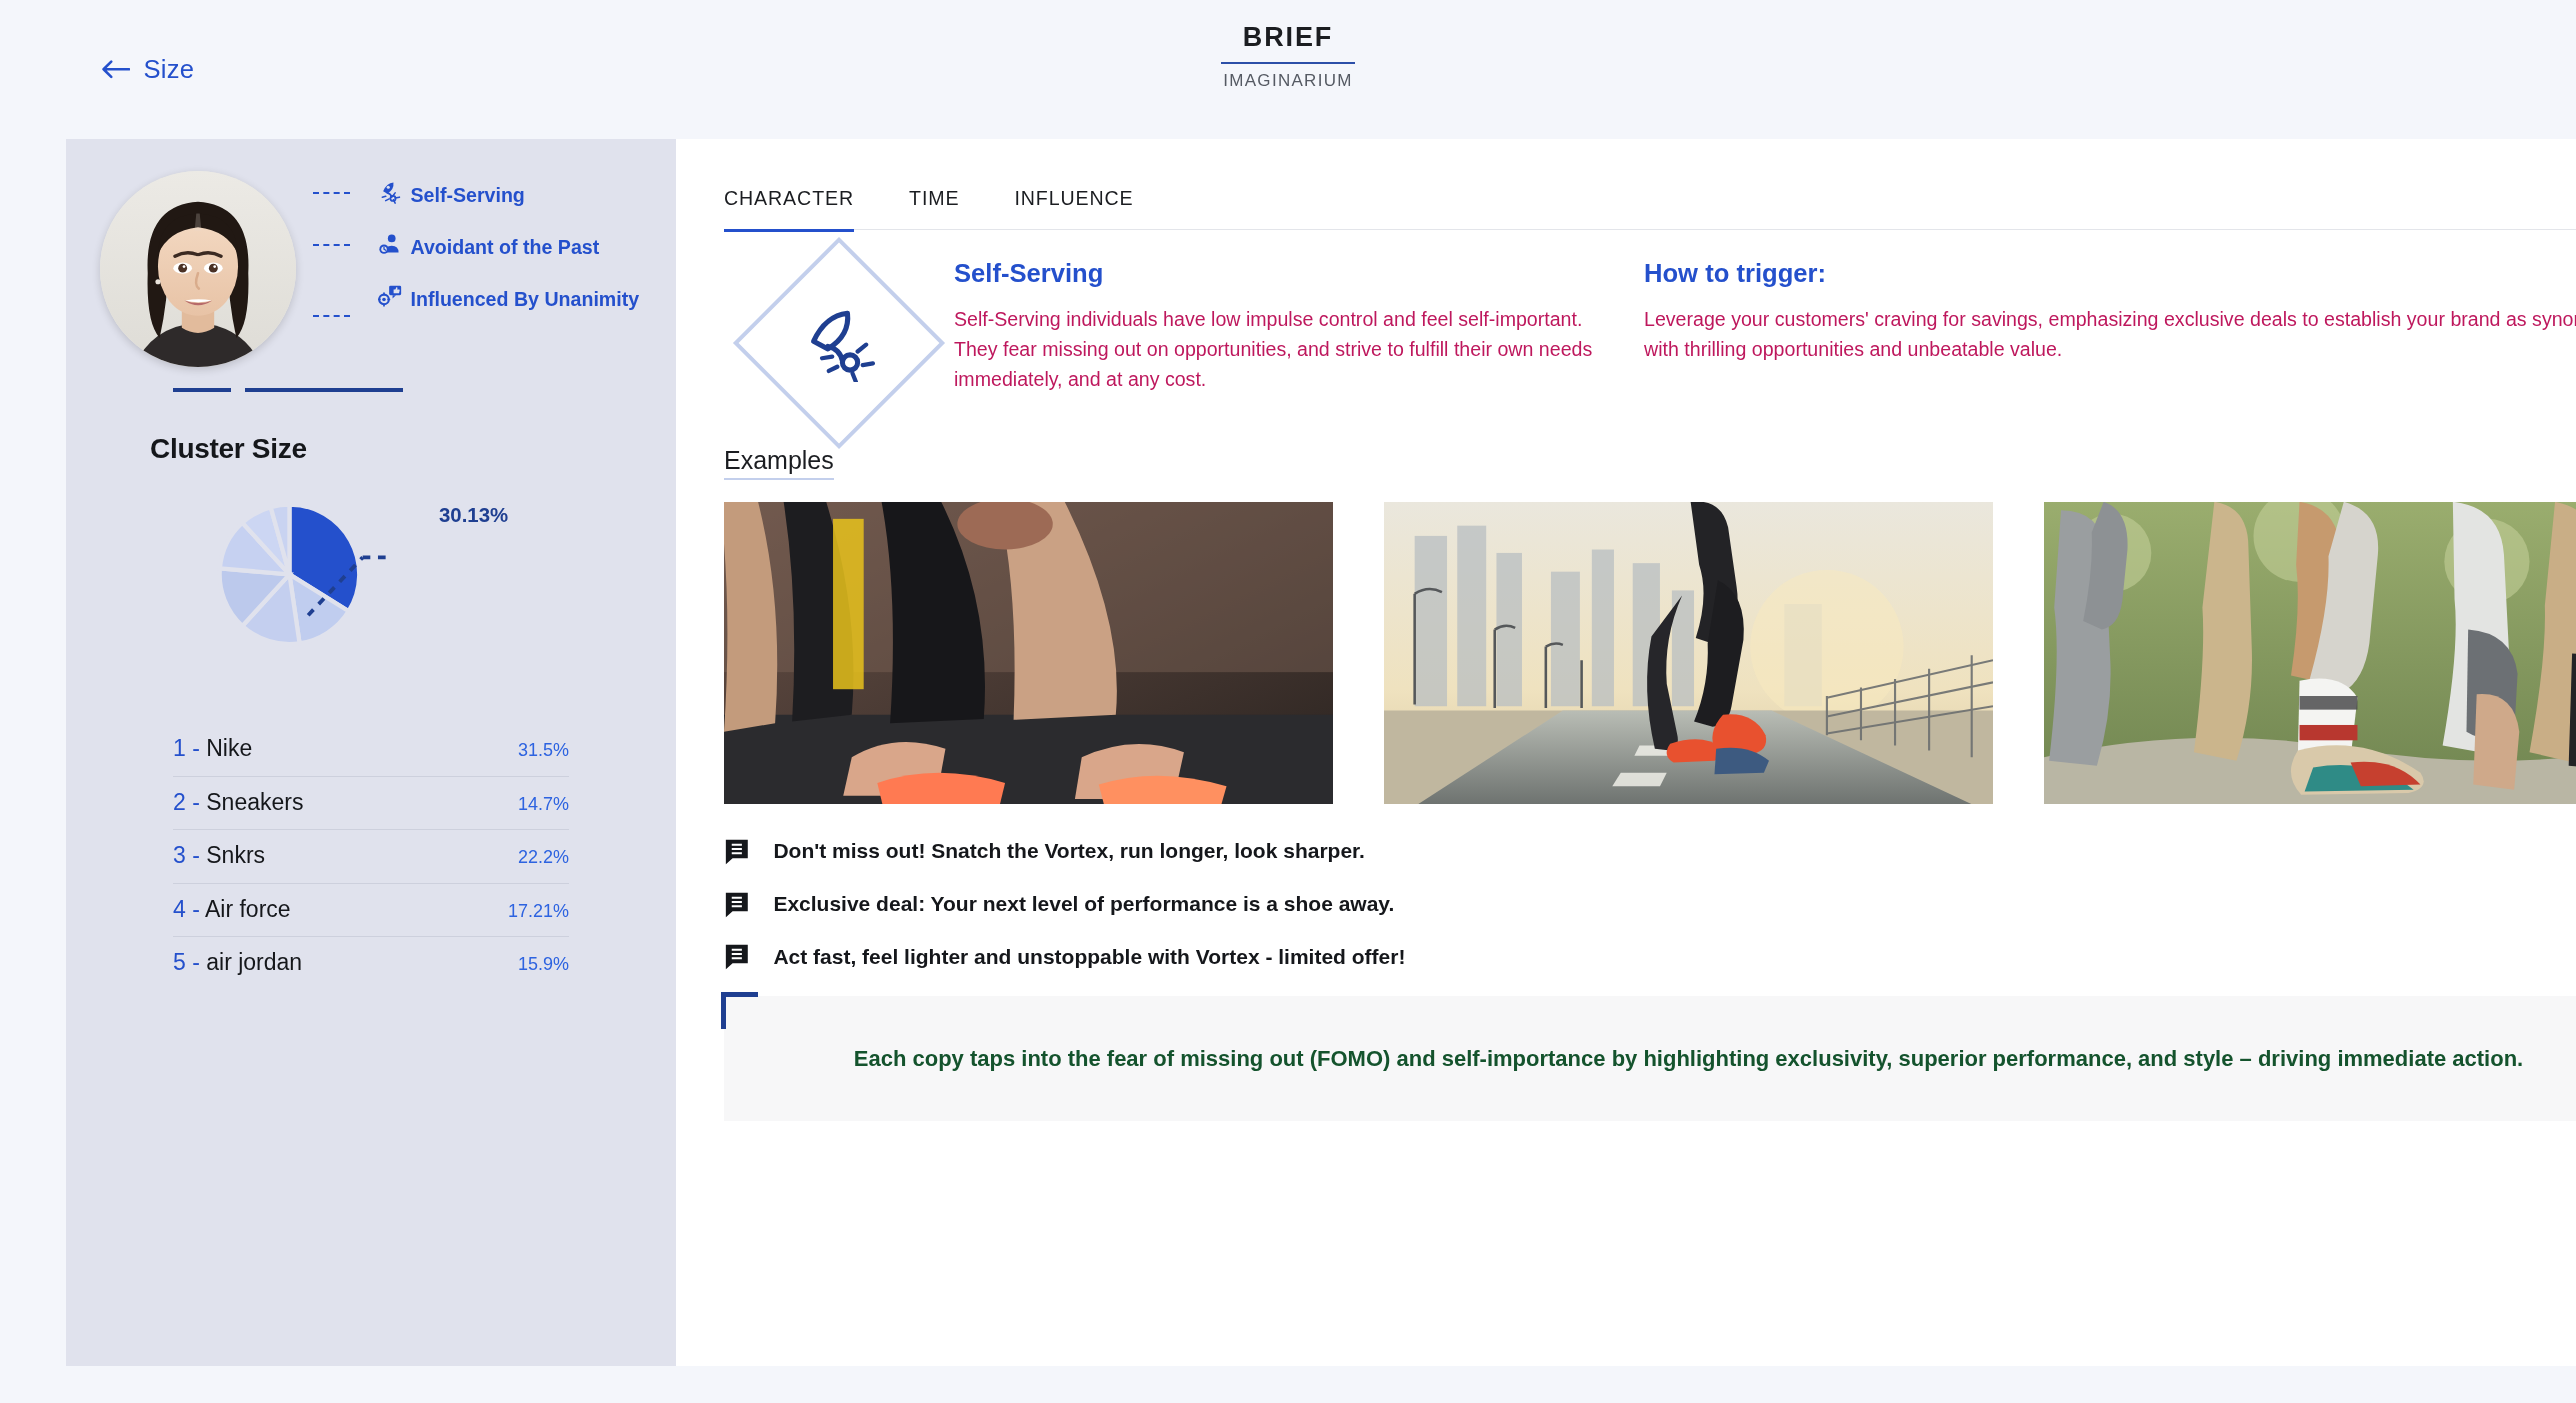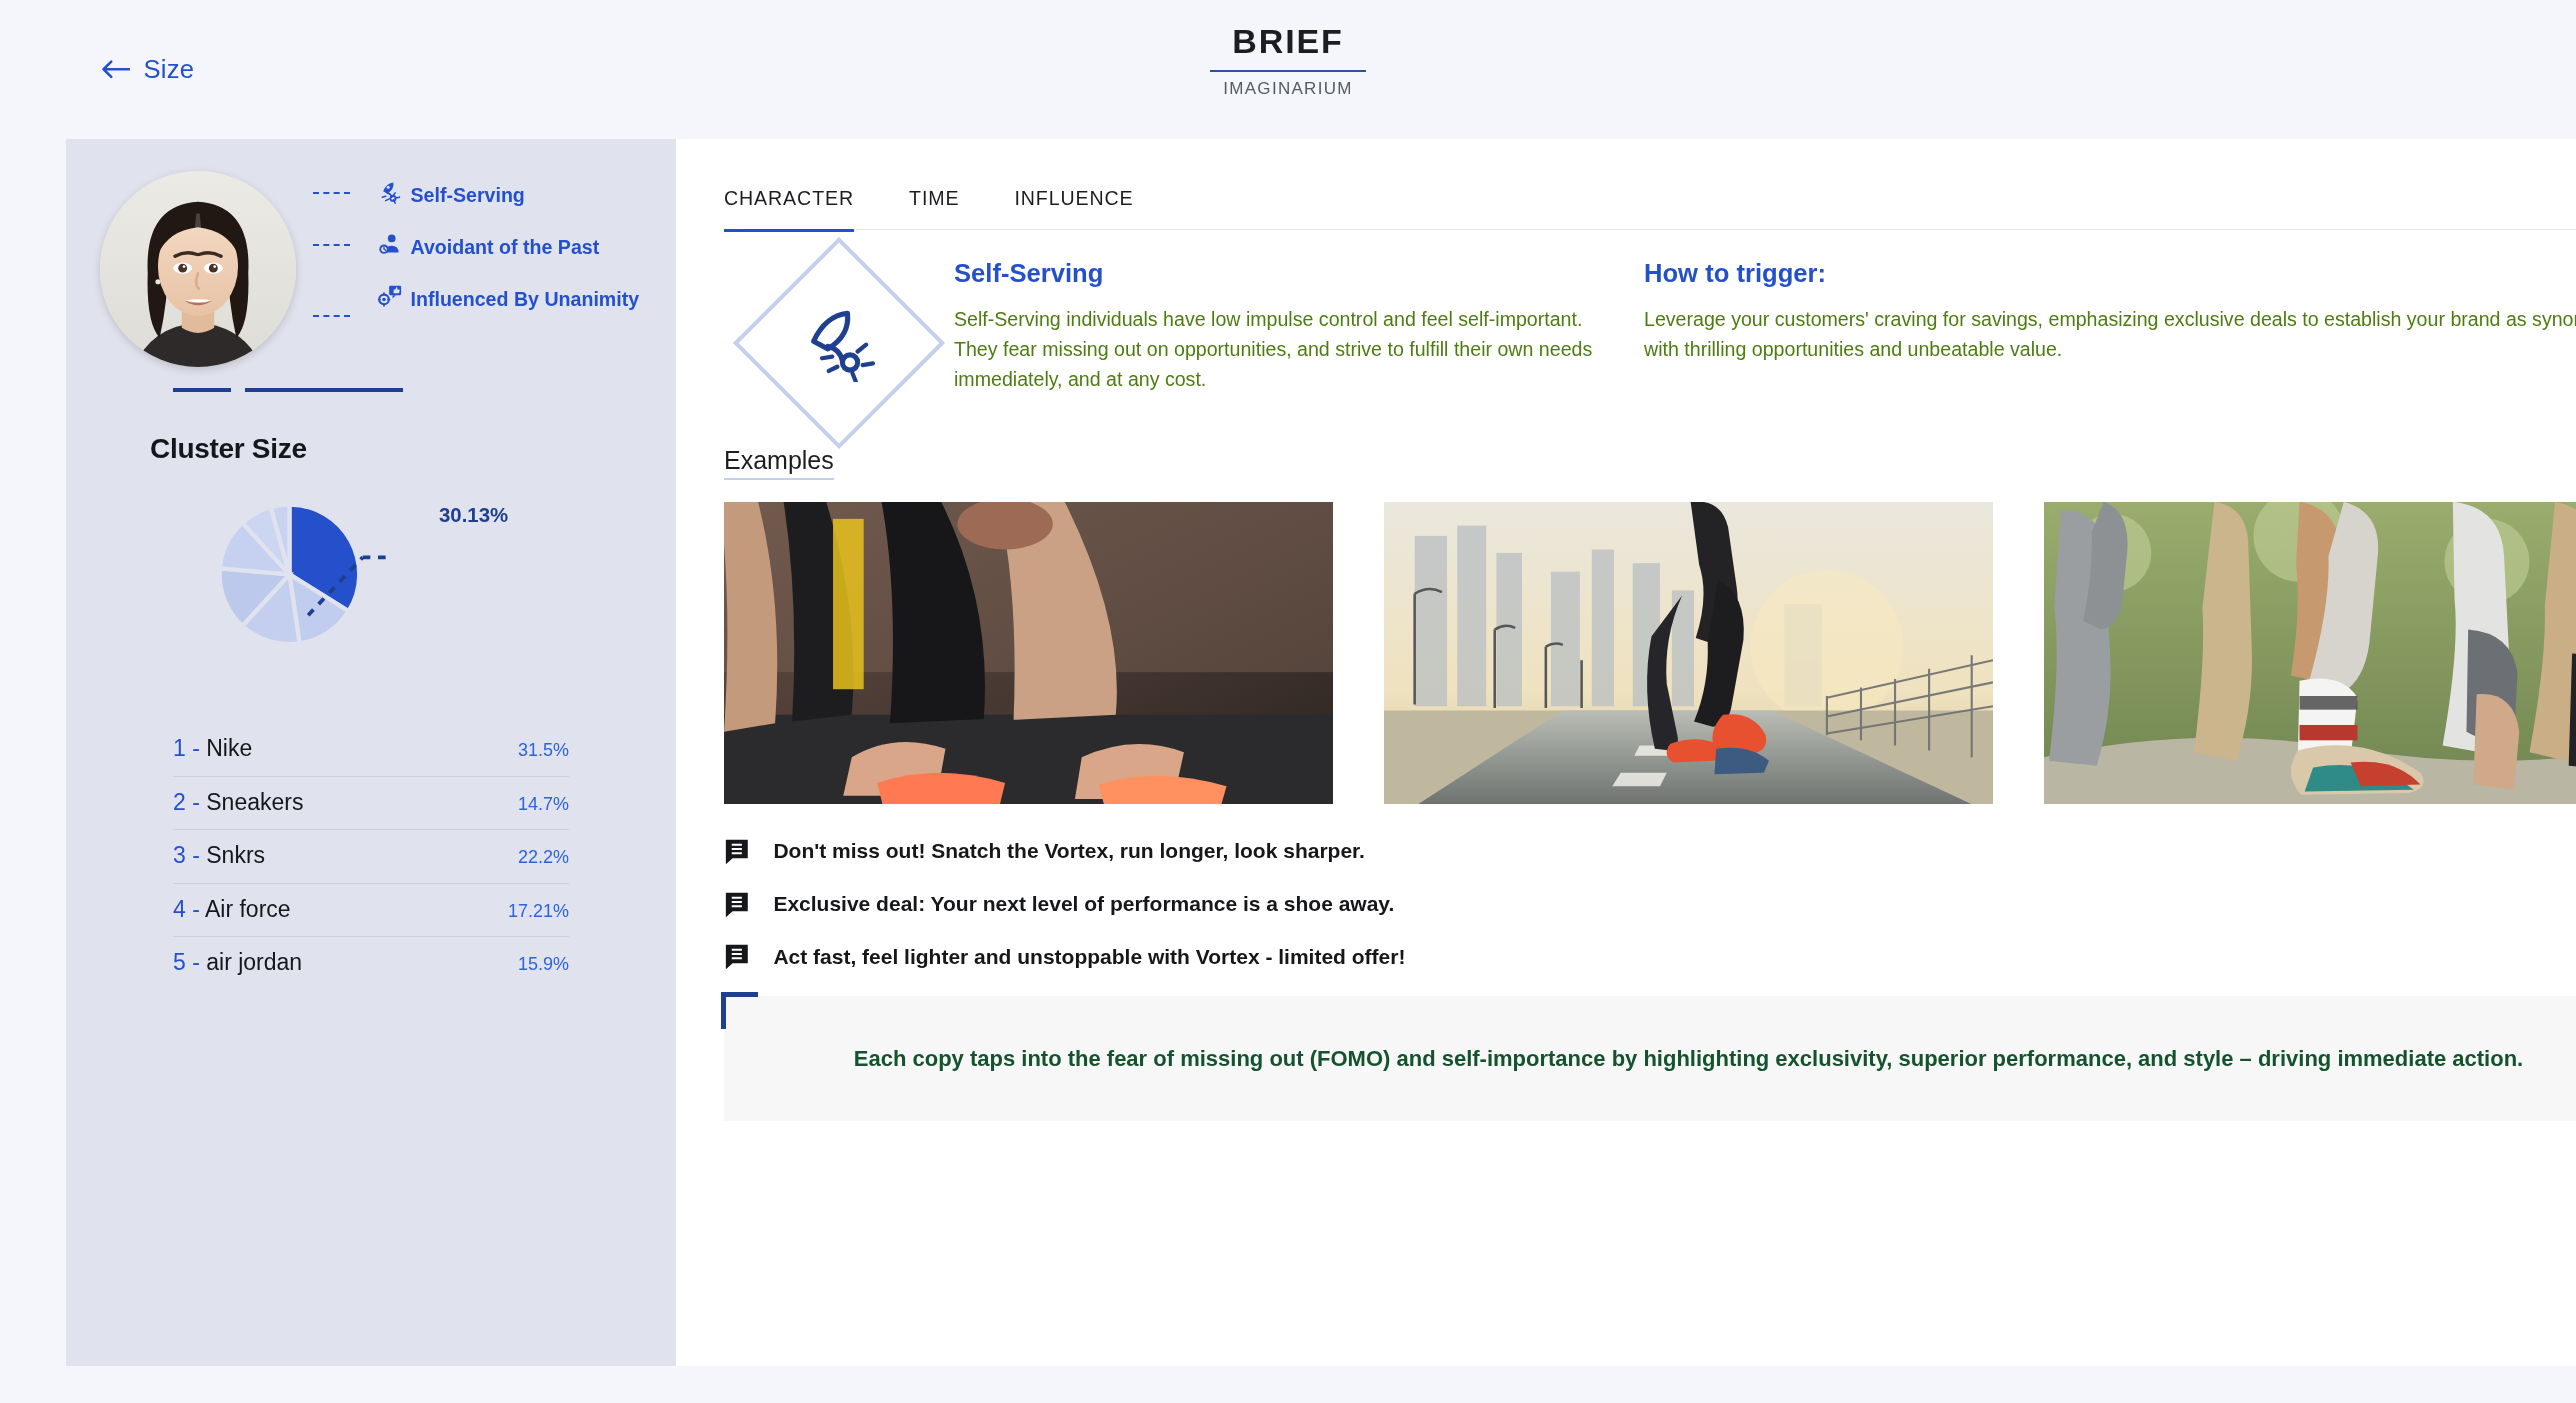--- a/index.html
+++ b/index.html
@@ -16,21 +16,21 @@
   .quit-btn {
     position: absolute; left: 101px; top: 55px;
     display: flex; align-items: center; gap: 13.6px;
     color: #2450cc; cursor: pointer; background: none; border: 0;
   }
   .quit-arrow { width: 29px; height: 20.4px; display: block; }
   .quit-label { font-size: 25.6px; color: #2450cc; letter-spacing: 0.2px; }
 
   .brand { position: absolute; left: 0; right: 0; top: 22px; text-align: center; }
   .brand-title {
-    font-size: 34px; font-weight: bold; letter-spacing: 1.9px; color: #1b1d21;
+    font-size: 27px; font-weight: bold; letter-spacing: 1.9px; color: #1b1d21;
     display: inline-block; padding: 0 22px 8.5px 22px;
     border-bottom: 2.6px solid #2c4fa8;
   }
   .brand-sub {
     margin-top: 7.7px; font-size: 17px; color: #555a63; letter-spacing: 1.3px;
   }
 
   
   .shell {
     position: absolute; left: 66px; top: 139px;
@@ -115,21 +115,21 @@
   .diamond {
     width: 150px; height: 150px; transform: rotate(45deg);
     border: 4.3px solid #c3cfec; display: flex; align-items: center; justify-content: center;
   }
   .diamond svg { transform: rotate(-45deg); }
 
   .desc-col { flex: 0 0 690px; padding-right: 51px; }
   .desc-title, .trig-title {
     font-size: 25.6px; font-weight: bold; color: #2450cc; margin-bottom: 15.3px;
   }
-  .desc-body, .trig-body { font-size: 19.6px; line-height: 1.55; color: #4d7c0f; }
+  .desc-body, .trig-body { font-size: 19.6px; line-height: 1.55; color: #be185d; }
   .trig-col { flex: 1; }
 
   .examples-lbl {
     margin-top: 28px; font-size: 25px; color: #1b1d21;
     display: inline-block; padding-bottom: 3px; border-bottom: 2.6px solid #c3cfec;
   }
 
   .shots { display: flex; gap: 51px; margin-top: 22px; }
   .shot { width: 609px; height: 302px; overflow: hidden; }
   .shot svg { display: block; width: 100%; height: 100%; }

